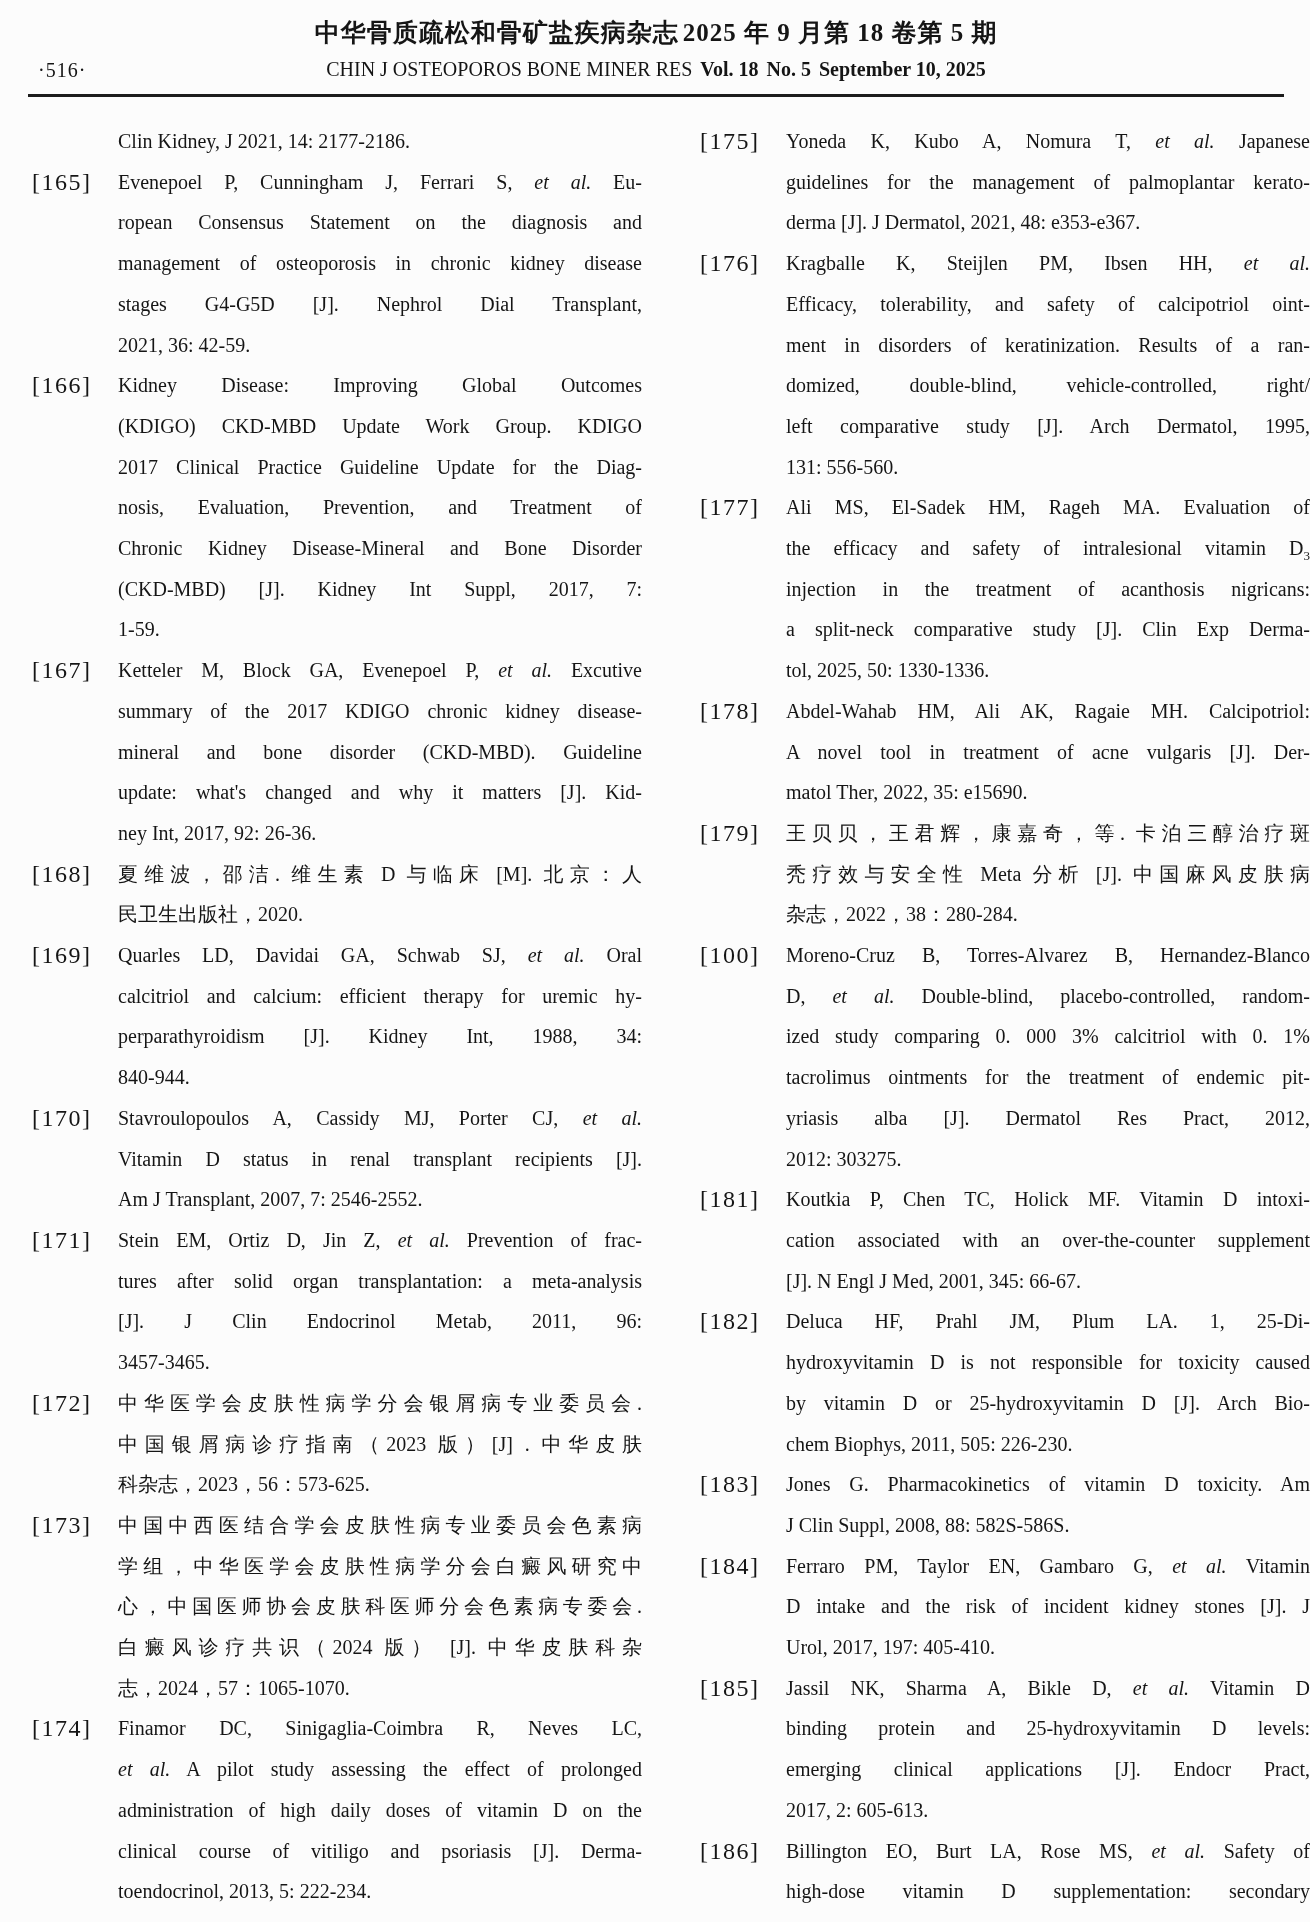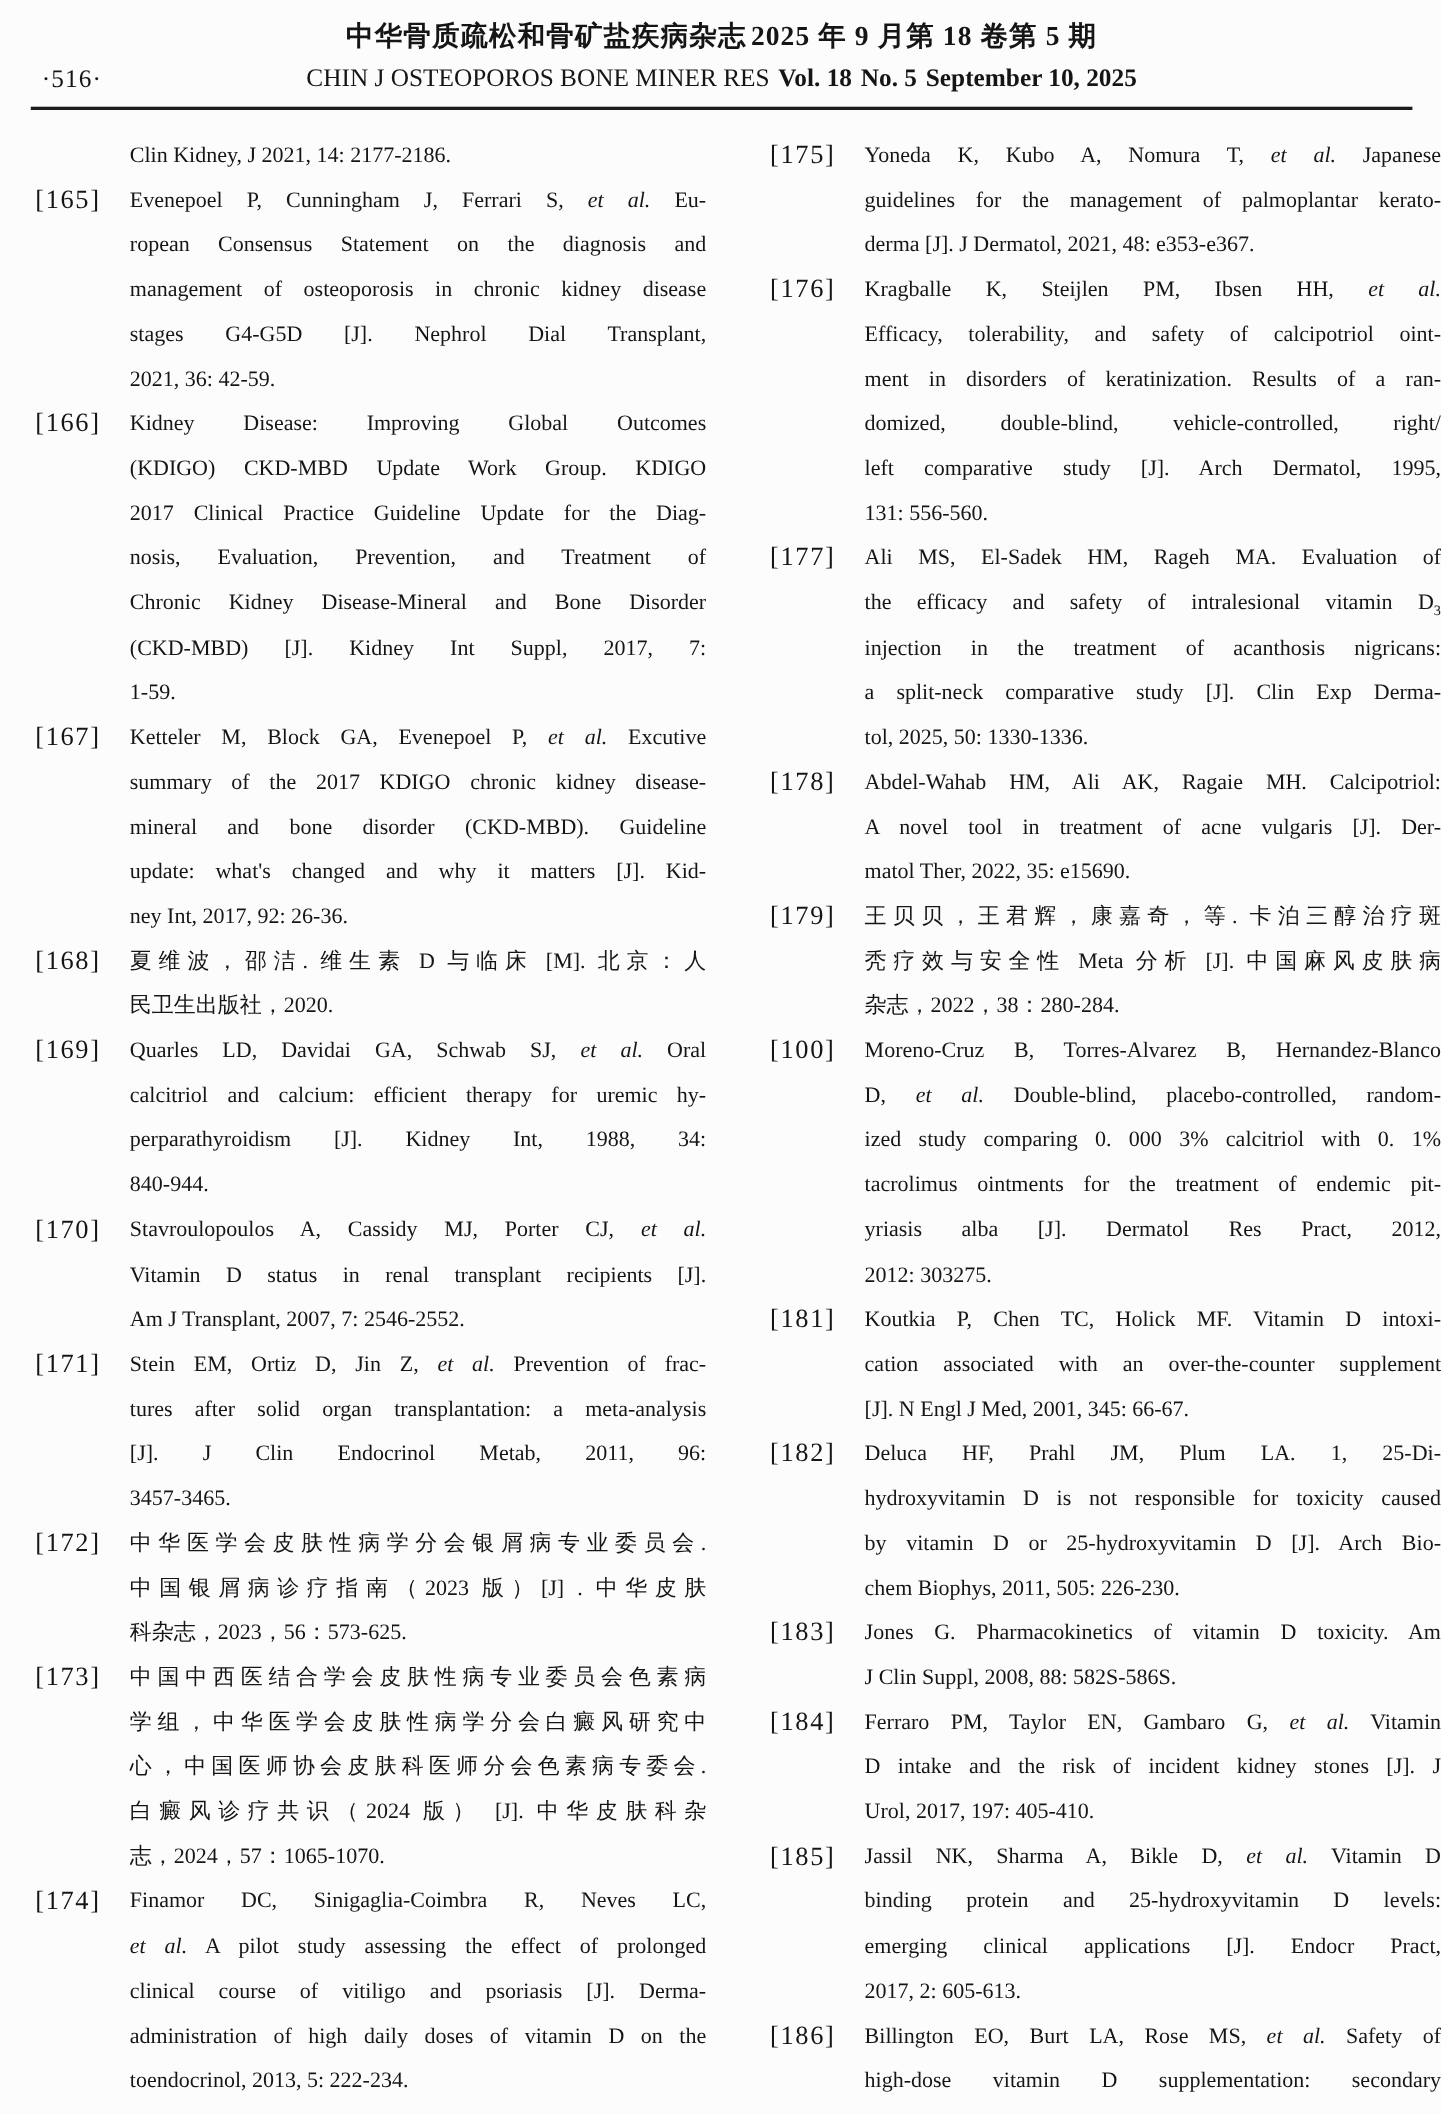--- a/index.html
+++ b/index.html
@@ -7,21 +7,21 @@
     width: 1310px; height: 1922px;
     background: #fcfcfc;
     color: #151515;
     font-family: "Liberation Serif", "DejaVu Serif", serif;
     position: relative;
     overflow: hidden;
   }
   .page-header { position: absolute; left: 28px; right: 26px; top: 16px; }
   .h-line1 { font-size: 25px; font-weight: 700; text-align: center; letter-spacing: 1px; }
   .h-line1 .sp { margin-left: 4px; }
-  .h-line2 { position: relative; font-size: 23px; text-align: center; margin-top: 9px; }
+  .h-line2 { position: relative; font-size: 20px; text-align: center; margin-top: 9px; }
   .h-line2 .page-no { position: absolute; left: 10px; top: 1px; letter-spacing: 1px; }
   .h-line2 .sp { margin-left: 8px; font-weight: bold; }
   .rule { height: 3px; background: #1c1c1c; margin-top: 13px; }
 
   .columns { position: absolute; top: 121px; left: 28px; }
   .col { position: absolute; top: 0; width: 614px; }
   .col-left { left: 4px; }
   .col-right { left: 672px; }
 
   .ref { display: flex; align-items: flex-start; }
@@ -139,22 +139,22 @@
           <div class="line just">心，中国医师协会皮肤科医师分会色素病专委会.</div>
           <div class="line just">白癜风诊疗共识（2024 版） [J]. 中华皮肤科杂</div>
           <div class="line">志，2024，57：1065-1070.</div>
         </div>
       </div>
       <div class="ref">
         <div class="ref-label">[174]</div>
         <div class="ref-text">
           <div class="line just">Finamor DC, Sinigaglia-Coimbra R, Neves LC,</div>
           <div class="line just"><i>et al.</i> A pilot study assessing the effect of prolonged</div>
+          <div class="line just">administration of high daily doses of vitamin D on the</div>
           <div class="line just">clinical course of vitiligo and psoriasis [J]. Derma-</div>
-          <div class="line just">administration of high daily doses of vitamin D on the</div>
           <div class="line">toendocrinol, 2013, 5: 222-234.</div>
         </div>
       </div>
     </div>
   <div class="col col-right">
       <div class="ref">
         <div class="ref-label">[175]</div>
         <div class="ref-text">
           <div class="line just">Yoneda K, Kubo A, Nomura T, <i>et al.</i> Japanese</div>
           <div class="line just">guidelines for the management of palmoplantar kerato-</div>

